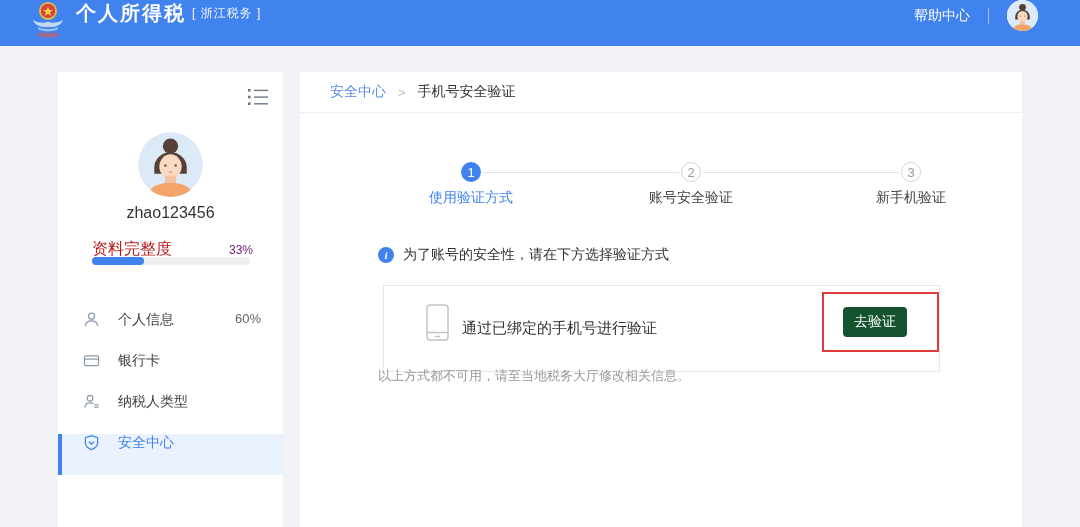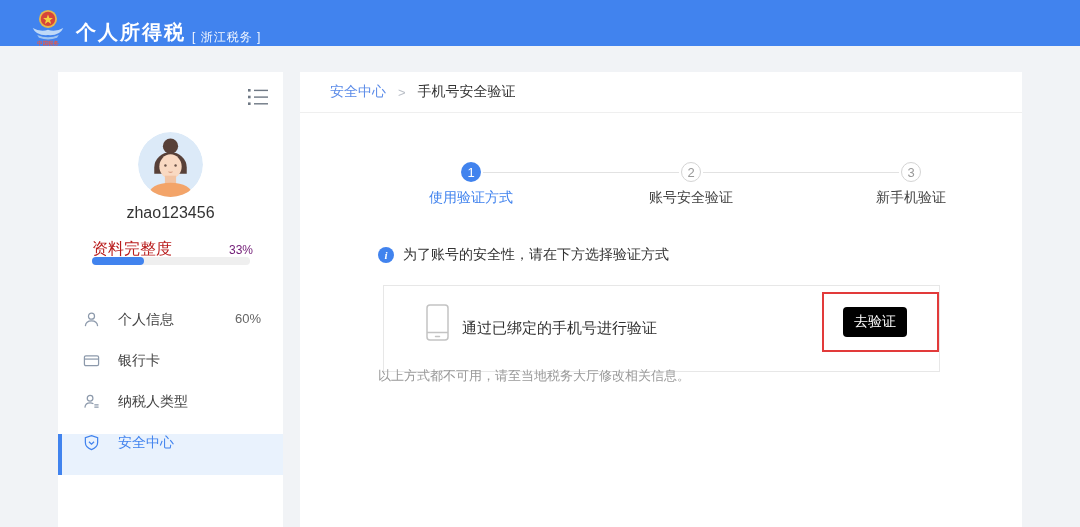--- a/index.html
+++ b/index.html
@@ -1,21 +1,21 @@
 <!DOCTYPE html>
 <html><head>
 <meta charset="utf-8">
 <style>
   * { box-sizing: border-box; margin: 0; padding: 0; }
   body { background:#F1F3F6; font-family:"Liberation Sans","DejaVu Sans",sans-serif; }
   .page { position:relative; width:1080px; height:527px; background:#F1F3F6; overflow:hidden; }
 
   
   .header { position:absolute; top:0; left:0; width:100%; height:46px; background:#4183EE;
-            display:flex; align-items:flex-end; color:#fff; }
+            display:flex; align-items:flex-start; color:#fff; }
   .logo { margin-left:30px; width:36px; height:38px; flex:0 0 auto; }
   .app-title { margin-left:10px; font-size:20px; font-weight:bold; letter-spacing:2px; }
   .app-region { margin-left:6px; font-size:12px; color:rgba(255,255,255,.95); padding-top:5px; letter-spacing:1px;}
   .header-right { margin-left:auto; display:flex; align-items:center; }
   .help-link { font-size:14px; cursor:pointer; }
   .header-divider { width:1px; height:16px; background:rgba(255,255,255,.5); margin:0 18px; }
   .header-avatar { width:31px; height:31px; border-radius:50%; overflow:hidden; margin-right:42px;
                    background:#fff; cursor:pointer; }
 
   
@@ -62,21 +62,21 @@
   .info-icon { width:16px; height:16px; border-radius:50%; background:#4183EE; color:#fff;
                font-size:11px; font-style:italic; font-weight:bold; display:flex; align-items:center;
                justify-content:center; margin-right:9px; font-family:"Liberation Serif",serif; }
   .info-text { font-size:14px; color:#333; }
 
   .method-box { position:absolute; top:213px; left:83px; width:557px; height:87px;
                 background:#fff; border:1px solid #E7E7E7; }
   .phone-icon { position:absolute; left:42px; top:18px; }
   .method-text { position:absolute; left:78px; top:0; height:100%; display:flex; align-items:center;
                  font-size:15px; color:#333; }
-  .verify-btn { position:absolute; right:32px; top:21px; width:64px; height:30px; background:#000000;
+  .verify-btn { position:absolute; right:32px; top:21px; width:64px; height:30px; background:#14532d;
                 color:#fff; font-size:14px; border:none; border-radius:4px; cursor:pointer;
                 font-family:inherit; }
   .annotation-box { position:absolute; left:522px; top:220px; width:117px; height:60px;
                     border:2px solid #E23A3A; pointer-events:none; }
   .note-text { position:absolute; top:295px; left:78px; font-size:13px; color:#999; }
 </style>
 </head>
 <body>
 
 <div class="page">
@@ -85,20 +85,36 @@
     <svg class="logo" viewBox="0 0 40 42">
       <circle cx="20" cy="12" r="10" fill="#E8B84B"></circle>
       <circle cx="20" cy="12" r="8" fill="#D6453A"></circle>
       <path d="M20 7 L21.5 11 L25.5 11 L22.3 13.6 L23.5 17.6 L20 15.2 L16.5 17.6 L17.7 13.6 L14.5 11 L18.5 11 Z" fill="#F4D03F"></path>
       <path d="M3 22 Q12 27 20 24 Q28 27 37 22 Q33 31 20 30 Q7 31 3 22 Z" fill="#BFD9F7"></path>
       <path d="M8 30 Q20 35 32 30 L30 33 Q20 36.5 10 33 Z" fill="#9FC4F0"></path>
       <text x="20" y="41" text-anchor="middle" font-size="6" fill="#E05A4E" font-weight="bold">中国税务</text>
     </svg>
     <div class="app-title">个人所得税</div>
     <div class="app-region">[ 浙江税务 ]</div>
+    <div class="header-right">
+      <div class="help-link">帮助中心</div>
+      <div class="header-divider"></div>
+      <div class="header-avatar">
+        <svg viewBox="0 0 64 64" width="31" height="31">
+          <circle cx="32" cy="32" r="32" fill="#DDEBF9"></circle>
+          <circle cx="32" cy="15" r="7" fill="#574038"></circle>
+          <path d="M17 34 a15 14 0 0 1 30 0 l0 6 -30 0 Z" fill="#574038"></path>
+          <ellipse cx="32" cy="34" rx="10.5" ry="11.5" fill="#F9D9C2"></ellipse>
+          <circle cx="27.5" cy="33" r="1.1" fill="#6b544a"></circle>
+          <circle cx="36.5" cy="33" r="1.1" fill="#6b544a"></circle>
+          <rect x="27" y="43" width="10" height="8" fill="#F2C4A4"></rect>
+          <path d="M10 64 Q13 50 32 50 Q51 50 54 64 Z" fill="#F3A469"></path>
+        </svg>
+      </div>
+    </div>
   </div>
 
   <div class="sidebar">
     <svg class="collapse-icon" viewBox="0 0 20 18">
       <rect x="0" y="1" width="2.6" height="2.6" fill="#6E7884"></rect>
       <rect x="6" y="1.7" width="14" height="1.4" fill="#6E7884"></rect>
       <rect x="0" y="7.7" width="2.6" height="2.6" fill="#6E7884"></rect>
       <rect x="6" y="8.4" width="14" height="1.4" fill="#6E7884"></rect>
       <rect x="0" y="14.4" width="2.6" height="2.6" fill="#6E7884"></rect>
       <rect x="6" y="15.1" width="14" height="1.4" fill="#6E7884"></rect>

